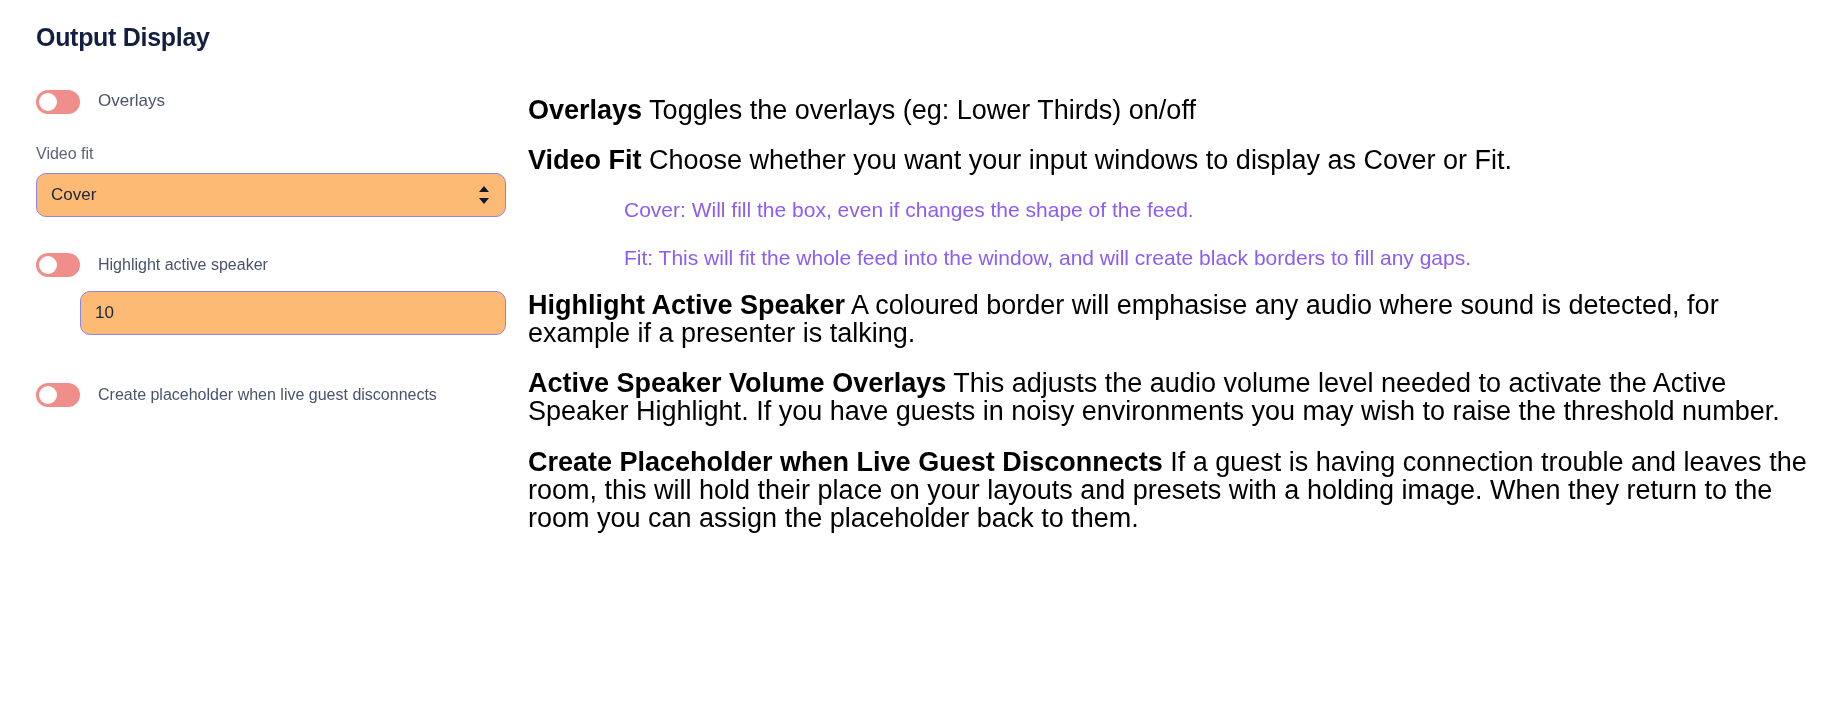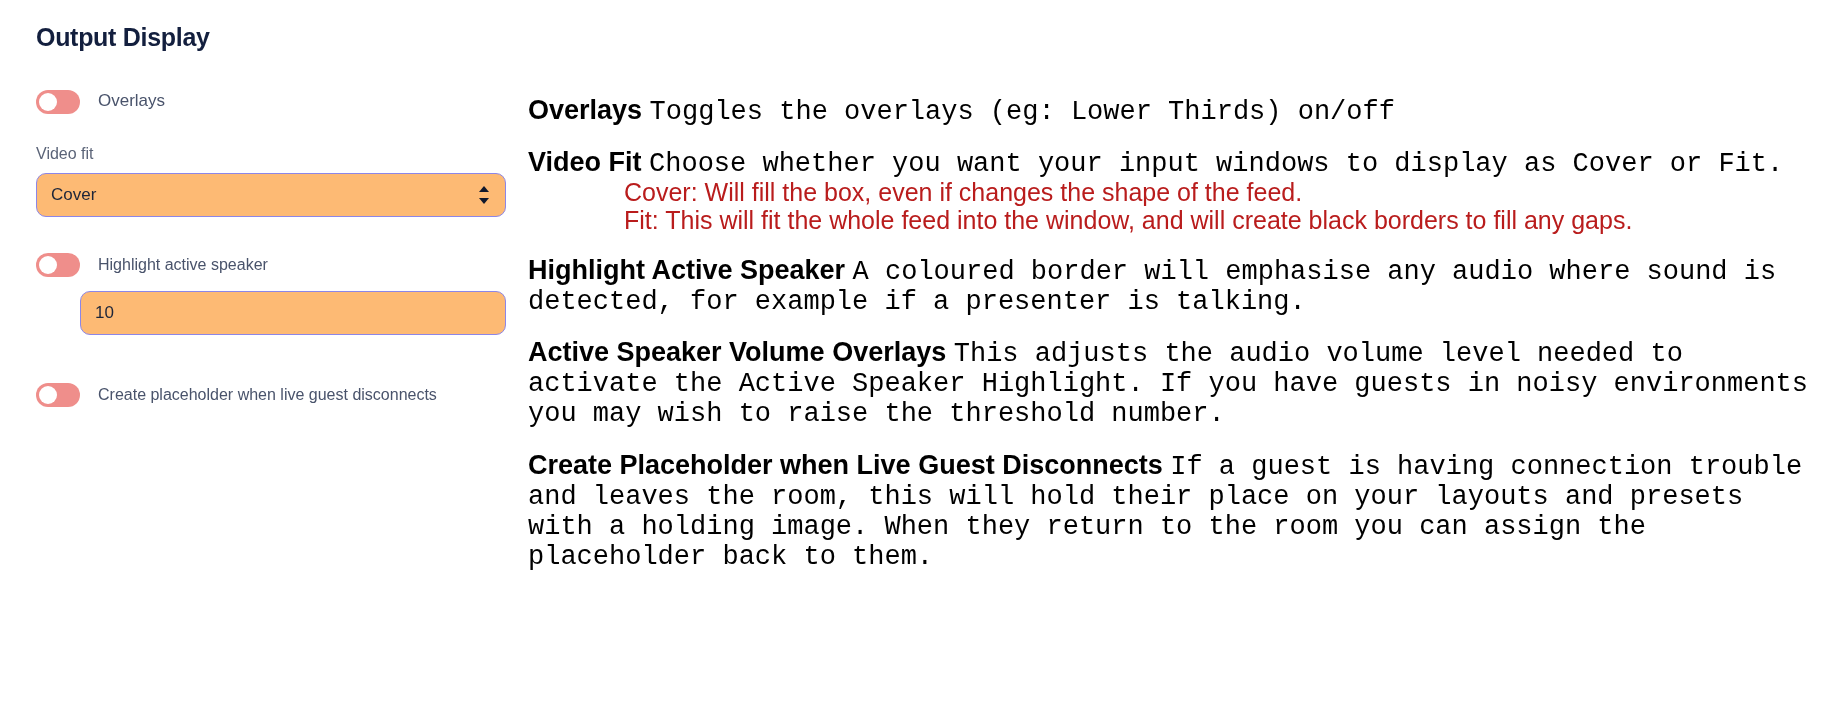--- a/index.html
+++ b/index.html
@@ -137,27 +137,27 @@
   .doc-line {
     font-size: 27px;
     line-height: 1.04;
     color: #000000;
   }
   .doc-term {
     font-weight: bold;
   }
   .doc-desc {
     font-weight: normal;
-    font-family: Liberation Mono, monospace;
   }
   .doc-sub {
-    font-size: 25px;
+    font-size: 21px;
     line-height: 1.12;
     margin-left: 96px;
-    color: #b91c1c;
+    color: #8b5cf6;
+    margin-top: 24px;
   }
 </style>
 </head>
 <body>
 
 <div class="page">
 
   <div class="settings-panel">
 
     <h1 class="panel-title">Output Display</h1>

